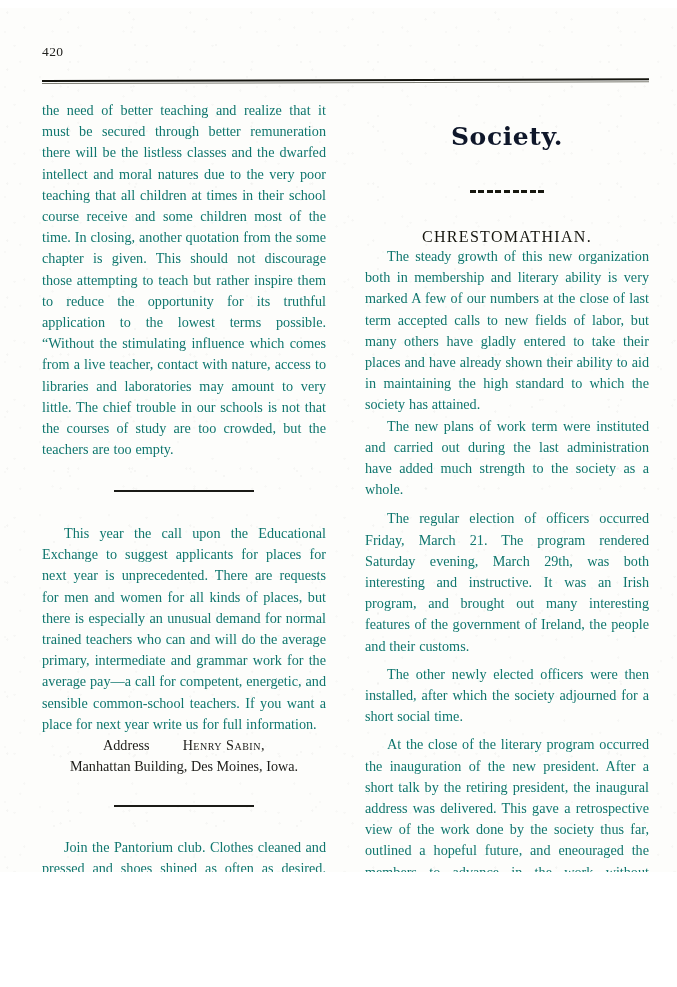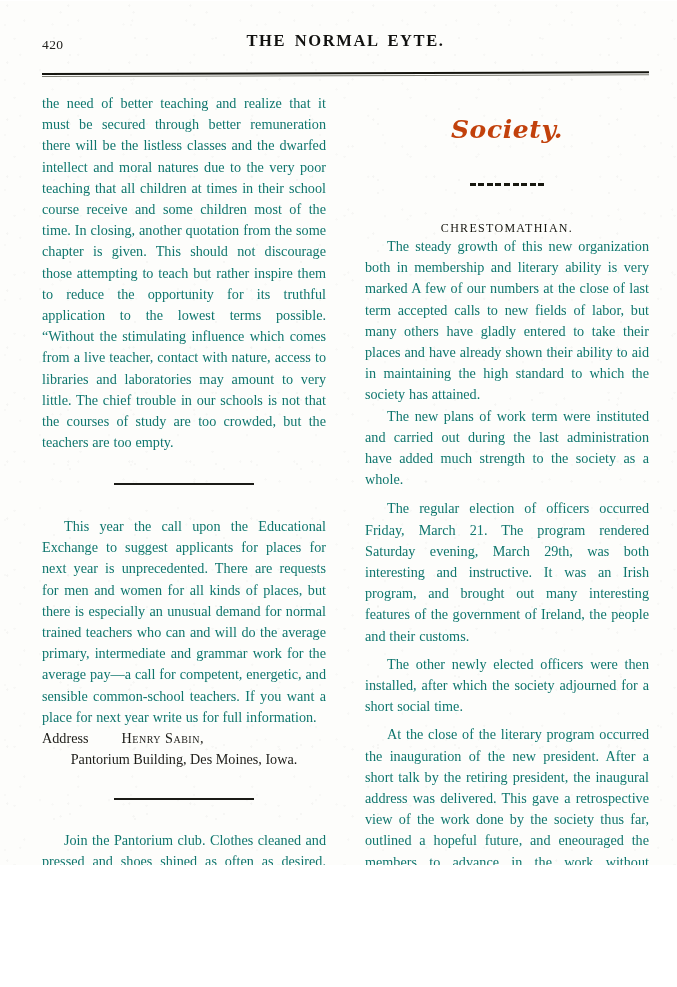--- a/index.html
+++ b/index.html
@@ -10,21 +10,21 @@
   }
   body {
     font-family: "Liberation Serif", "DejaVu Serif", serif;
     color: #1a1a18;
   }
 
   .page {
     position: relative;
     width: 677px;
     height: 864px;
-    margin: 1px auto;
+    margin: 8px auto;
     background: #fdfdfb;
     overflow: hidden;
   }
 
   
   .page::before {
     content: "";
     position: absolute;
     inset: 0;
     pointer-events: none;
@@ -127,77 +127,75 @@
 
   .sc {
     font-variant: small-caps;
     letter-spacing: 0.5px;
   }
 
   
   .sig-line {
     font-size: 14.2px;
     line-height: 21.2px;
-    text-align: left;
+    text-align: center;
     color: #1c1c18;
   }
   .sig-line.addr-line { text-align: center; }
 
   
   .divider {
     width: 140px;
     height: 1.6px;
     background: #1b1b16;
     margin: 0 auto;
   }
   .div-wrap { padding: 0; }
 
   
   .society-title {
     text-align: center;
     font-size: 25px;
     font-weight: 700;
     letter-spacing: 0.6px;
-    color: #c2410c;
+    color: #0f172a;
     margin: 22px 0 0 0;
     font-family: "DejaVu Serif", "Liberation Serif", serif;
-    font-style: italic;
   }
   .ornament {
     text-align: center;
     margin-top: 34px;
     height: 10px;
     line-height: 10px;
     letter-spacing: 1px;
   }
   .ornament .dash {
     display: inline-block;
     width: 6px;
     height: 3.2px;
     background: #17170f;
     margin: 0 1.3px;
     vertical-align: middle;
   }
   .section-label {
     text-align: center;
-    font-size: 12px;
+    font-size: 16px;
     letter-spacing: 1.3px;
     color: #16160f;
     margin-top: 33px;
     margin-bottom: 0;
   }
 </style>
 </head>
 <body>
 
 <div class="page">
 
   <div class="masthead">
     <div class="folio">420</div>
-    <div class="head-title">THE NORMAL EYTE.</div>
   </div>
   <div class="head-rule">
     <div class="thick"></div>
     <div class="thin"></div>
   </div>
 
   <div class="columns">
 
     <div class="col">
 
@@ -207,21 +205,21 @@
         <div class="divider"></div>
       </div>
 
       <p class="body">This year the call upon the Educational Exchange to suggest applicants for places for next year is unprecedented.   There are requests for men and women for all kinds of places, but there is especially an unusual demand for normal trained teachers who can and will do the average primary, intermediate and grammar work for the average pay—a call for competent, energetic, and sensible common-school teachers.   If you want a place for next year write us for full information.</p>
 
       <div class="sig-line">
         <span>Address</span>
         <span style="display:inline-block;width:26px;"></span>
         <span class="sc">Henry Sabin,</span>
       </div>
-      <div class="sig-line addr-line">Pantorium Building,   Des Moines, Iowa.</div>
+      <div class="sig-line addr-line">Manhattan Building,   Des Moines, Iowa.</div>
 
       <div class="div-wrap" style="margin-top:28px;margin-bottom:30px;">
         <div class="divider"></div>
       </div>
 
       <p class="body">Join the Pantorium club.  Clothes cleaned and pressed and shoes shined as often as desired.  $1.08 per month.  Club rooms, 107 Main.  Clothes called for and delivered at Bickford’s barber shop.</p>
 
       <div class="div-wrap" style="margin-top:28px;margin-bottom:30px;">
         <div class="divider"></div>
       </div>

